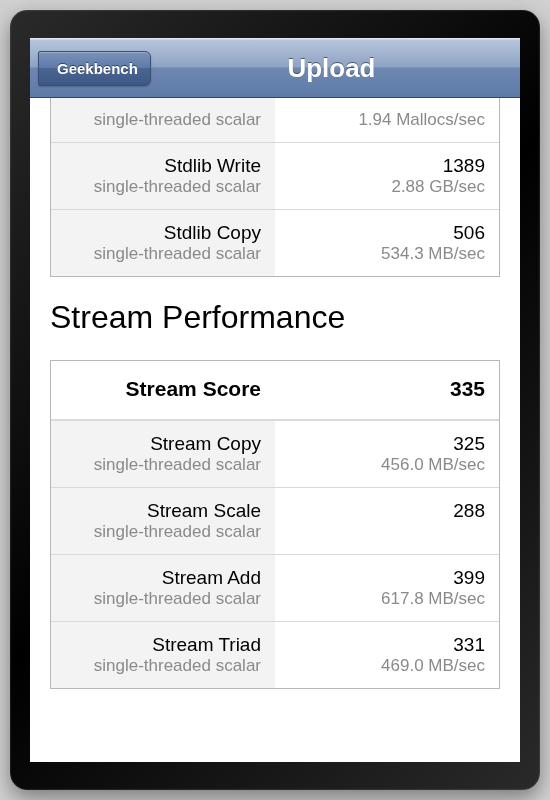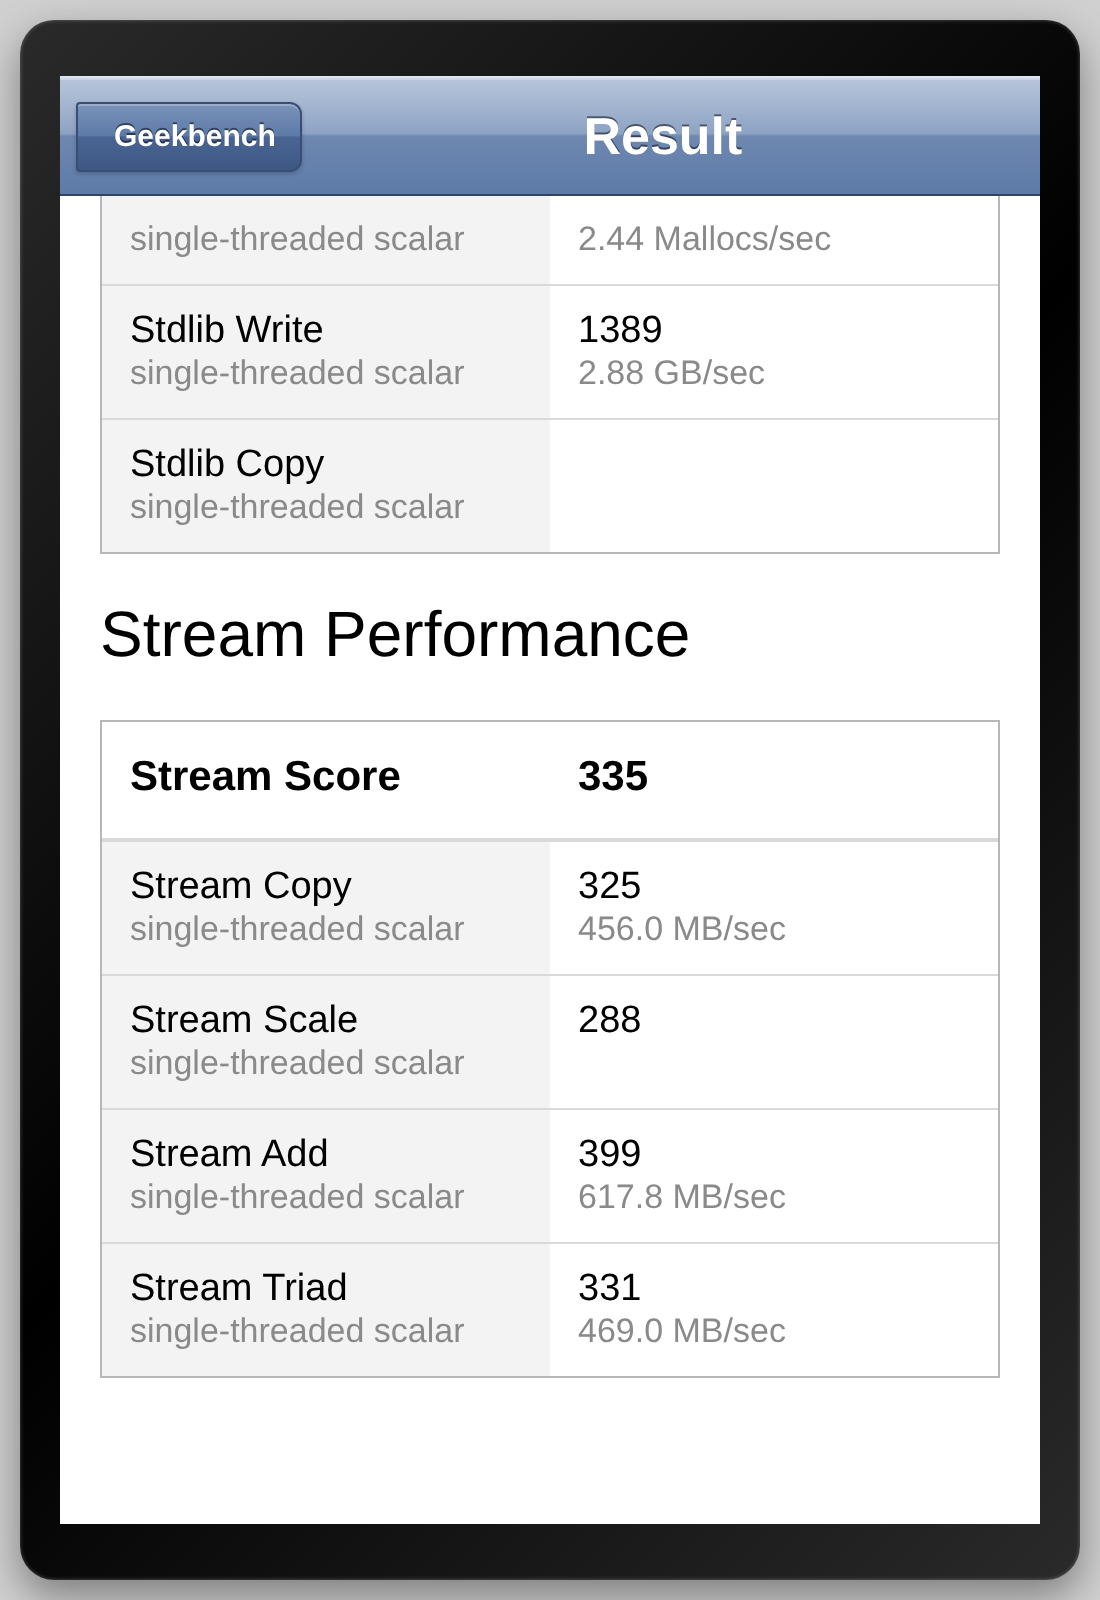--- a/index.html
+++ b/index.html
@@ -141,60 +141,65 @@
       font-size: 21px;
       font-weight: bold;
       color: #000;
     }
     .score-table .data-row .left {
       background: #f3f3f3;
     }
     .data-row:first-of-type { border-top: none; }
     .bg-left {
         background: linear-gradient(to right, #f3f3f3 0%, #f3f3f3 50%, #fff 50%, #fff 100%);
+        text-align: right;
     }
   </style>
 </head>
 <body>
 
 <div class="device-frame">
   <div class="screen">
 
     <div class="navbar">
       <button class="nav-btn back">
         <span>Geekbench</span>
       </button>
-      <div class="nav-title">Result</div>
+      <div class="nav-title">Upload</div>
     </div>
 
     <div class="content">
 
       <div class="data-table bg-left">
         <div class="data-row nolead">
           <div class="left">
             <div class="test-sub">single-threaded scalar</div>
           </div>
           <div class="right">
-            <div class="score-sub">2.44 Mallocs/sec</div>
+            <div class="score-sub">1.94 Mallocs/sec</div>
           </div>
         </div>
         <div class="data-row">
           <div class="left">
             <div class="test-name">Stdlib Write</div>
             <div class="test-sub">single-threaded scalar</div>
           </div>
           <div class="right">
             <div class="score-val">1389</div>
             <div class="score-sub">2.88 GB/sec</div>
           </div>
         </div>
         <div class="data-row">
           <div class="left">
             <div class="test-name">Stdlib Copy</div>
             <div class="test-sub">single-threaded scalar</div>
+          </div>
+          <div class="right">
+            <div class="score-val">506</div>
+            <div class="score-sub">534.3 MB/sec</div>
           </div>
         </div>
       </div>
 
       <h2 class="section-heading">Stream Performance</h2>
 
       <div class="score-table bg-left">
         <div class="score-header" style="background:#fff;">
           <div class="left" style="background:#fff;">Stream Score</div>
           <div class="right">335</div>

